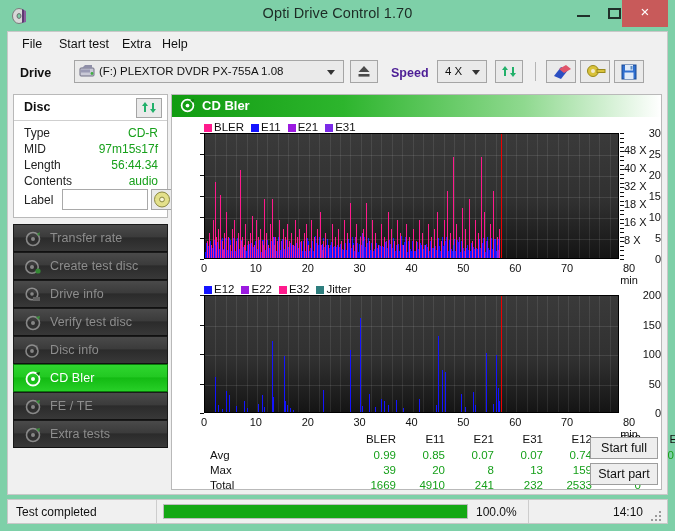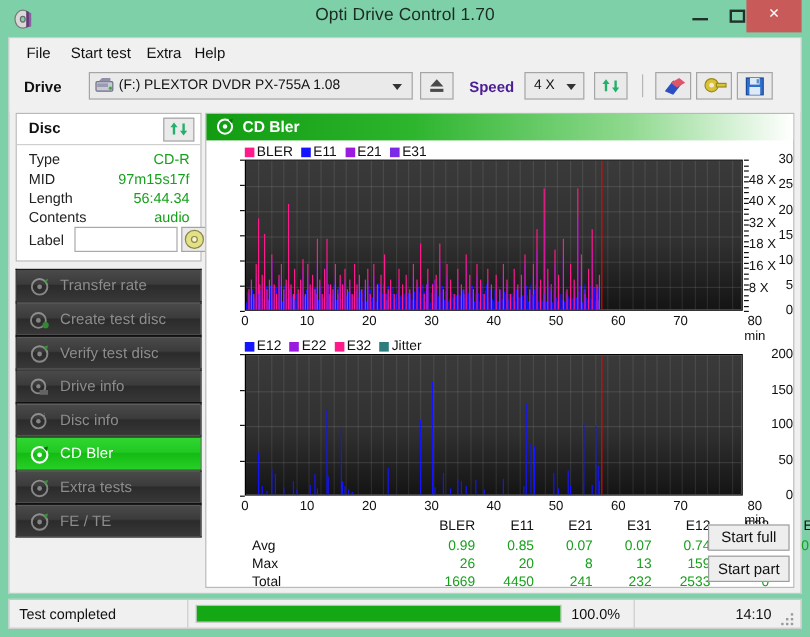--- a/index.html
+++ b/index.html
@@ -456,36 +456,36 @@
                 <circle cx="7" cy="8" r="6.2" fill="none" stroke="#cfcfcf" stroke-width="1.6"></circle>
                 <circle cx="7" cy="8" r="2" fill="#cfcfcf"></circle>
                 <circle cx="13" cy="12" r="2.6" fill="#39d039"></circle>
               </svg>
           </span>
           <span class="nlabel">Create test disc</span>
         </div>
         <div class="navbtn">
           <span class="nicon">
             <svg width="16" height="16" viewBox="0 0 16 16">
+                <circle cx="7" cy="7" r="5.8" fill="none" stroke="#cfcfcf" stroke-width="1.6"></circle>
+                <circle cx="7" cy="7" r="1.8" fill="#cfcfcf"></circle>
+                <rect x="8" y="10" width="7" height="4" fill="#8f8f8f"></rect>
+              </svg>
+          </span>
+          <span class="nlabel">Drive info</span>
+        </div>
+        <div class="navbtn">
+          <span class="nicon">
+            <svg width="16" height="16" viewBox="0 0 16 16">
                 <circle cx="8" cy="8" r="6.5" fill="none" stroke="#cfcfcf" stroke-width="1.6"></circle>
                 <circle cx="8" cy="8" r="2" fill="#cfcfcf"></circle>
                 <path d="M11 2 L15 1 L14 5 Z" fill="#39d039"></path>
               </svg>
           </span>
           <span class="nlabel">Verify test disc</span>
-        </div>
-        <div class="navbtn">
-          <span class="nicon">
-            <svg width="16" height="16" viewBox="0 0 16 16">
-                <circle cx="7" cy="7" r="5.8" fill="none" stroke="#cfcfcf" stroke-width="1.6"></circle>
-                <circle cx="7" cy="7" r="1.8" fill="#cfcfcf"></circle>
-                <rect x="8" y="10" width="7" height="4" fill="#8f8f8f"></rect>
-              </svg>
-          </span>
-          <span class="nlabel">Drive info</span>
         </div>
         <div class="navbtn">
           <span class="nicon">
             <svg width="16" height="16" viewBox="0 0 16 16">
                 <circle cx="7" cy="8" r="6" fill="none" stroke="#cfcfcf" stroke-width="1.6"></circle>
                 <circle cx="7" cy="8" r="1.9" fill="#cfcfcf"></circle>
                 <text x="11" y="7" font-size="8" fill="#b9b9b9" font-family="Liberation Sans">i</text>
               </svg>
           </span>
           <span class="nlabel">Disc info</span>
@@ -501,31 +501,31 @@
           <span class="nlabel">CD Bler</span>
         </div>
         <div class="navbtn">
           <span class="nicon">
             <svg width="16" height="16" viewBox="0 0 16 16">
                 <circle cx="8" cy="8" r="6.5" fill="none" stroke="#cfcfcf" stroke-width="1.6"></circle>
                 <circle cx="8" cy="8" r="2" fill="#cfcfcf"></circle>
                 <path d="M11 2 L15 1 L14 5 Z" fill="#39d039"></path>
               </svg>
           </span>
-          <span class="nlabel">Extra tests</span>
+          <span class="nlabel">FE / TE</span>
         </div>
         <div class="navbtn">
           <span class="nicon">
             <svg width="16" height="16" viewBox="0 0 16 16">
                 <circle cx="8" cy="8" r="6.5" fill="none" stroke="#cfcfcf" stroke-width="1.6"></circle>
                 <circle cx="8" cy="8" r="2" fill="#cfcfcf"></circle>
                 <path d="M11 2 L15 1 L14 5 Z" fill="#39d039"></path>
               </svg>
           </span>
-          <span class="nlabel">FE / TE</span>
+          <span class="nlabel">Extra tests</span>
         </div>
       </div>
 
     </div>
 
     <div id="rightpanel">
 
       <div id="chart-header">
         <span class="hicon">
           <svg width="15" height="15" viewBox="0 0 16 16">
@@ -1313,30 +1313,30 @@
           <div class="st-cell st-head" style="left: 458px; top: 0px; width: 60px;">E32</div>
           <div class="st-cell st-rowlabel" style="left: 38px; top: 16px; width: 50px;">Avg</div>
           <div class="st-cell st-val" style="left: 164px; top: 16px; width: 60px;">0.99</div>
           <div class="st-cell st-val" style="left: 213px; top: 16px; width: 60px;">0.85</div>
           <div class="st-cell st-val" style="left: 262px; top: 16px; width: 60px;">0.07</div>
           <div class="st-cell st-val" style="left: 311px; top: 16px; width: 60px;">0.07</div>
           <div class="st-cell st-val" style="left: 360px; top: 16px; width: 60px;">0.74</div>
           <div class="st-cell st-val" style="left: 409px; top: 16px; width: 60px;">0.00</div>
           <div class="st-cell st-val" style="left: 458px; top: 16px; width: 60px;">0.00</div>
           <div class="st-cell st-rowlabel" style="left: 38px; top: 31px; width: 50px;">Max</div>
-          <div class="st-cell st-val" style="left: 164px; top: 31px; width: 60px;">26</div>
+          <div class="st-cell st-val" style="left: 164px; top: 31px; width: 60px;">39</div>
           <div class="st-cell st-val" style="left: 213px; top: 31px; width: 60px;">20</div>
           <div class="st-cell st-val" style="left: 262px; top: 31px; width: 60px;">8</div>
           <div class="st-cell st-val" style="left: 311px; top: 31px; width: 60px; text-align: right;">13</div>
           <div class="st-cell st-val" style="left: 360px; top: 31px; width: 60px;">159</div>
           <div class="st-cell st-val" style="left: 409px; top: 31px; width: 60px;">0</div>
           <div class="st-cell st-val" style="left: 458px; top: 31px; width: 60px;">0</div>
           <div class="st-cell st-rowlabel" style="left: 38px; top: 46px; width: 50px;">Total</div>
           <div class="st-cell st-val" style="left: 164px; top: 46px; width: 60px;">1669</div>
-          <div class="st-cell st-val" style="left: 213px; top: 46px; width: 60px;">4450</div>
+          <div class="st-cell st-val" style="left: 213px; top: 46px; width: 60px;">4910</div>
           <div class="st-cell st-val" style="left: 262px; top: 46px; width: 60px;">241</div>
           <div class="st-cell st-val" style="left: 311px; top: 46px; width: 60px;">232</div>
           <div class="st-cell st-val" style="left: 360px; top: 46px; width: 60px;">2533</div>
           <div class="st-cell st-val" style="left: 409px; top: 46px; width: 60px;">0</div>
           <div class="st-cell st-val" style="left: 458px; top: 46px; width: 60px;">0</div>
           <div class="st-cell st-val" style="left: 507px; top: 46px; width: 60px;"></div>
         </div>
 
       <div class="actbtn" id="start-part">Start part</div>
       <div class="actbtn" id="start-full">Start full</div>

